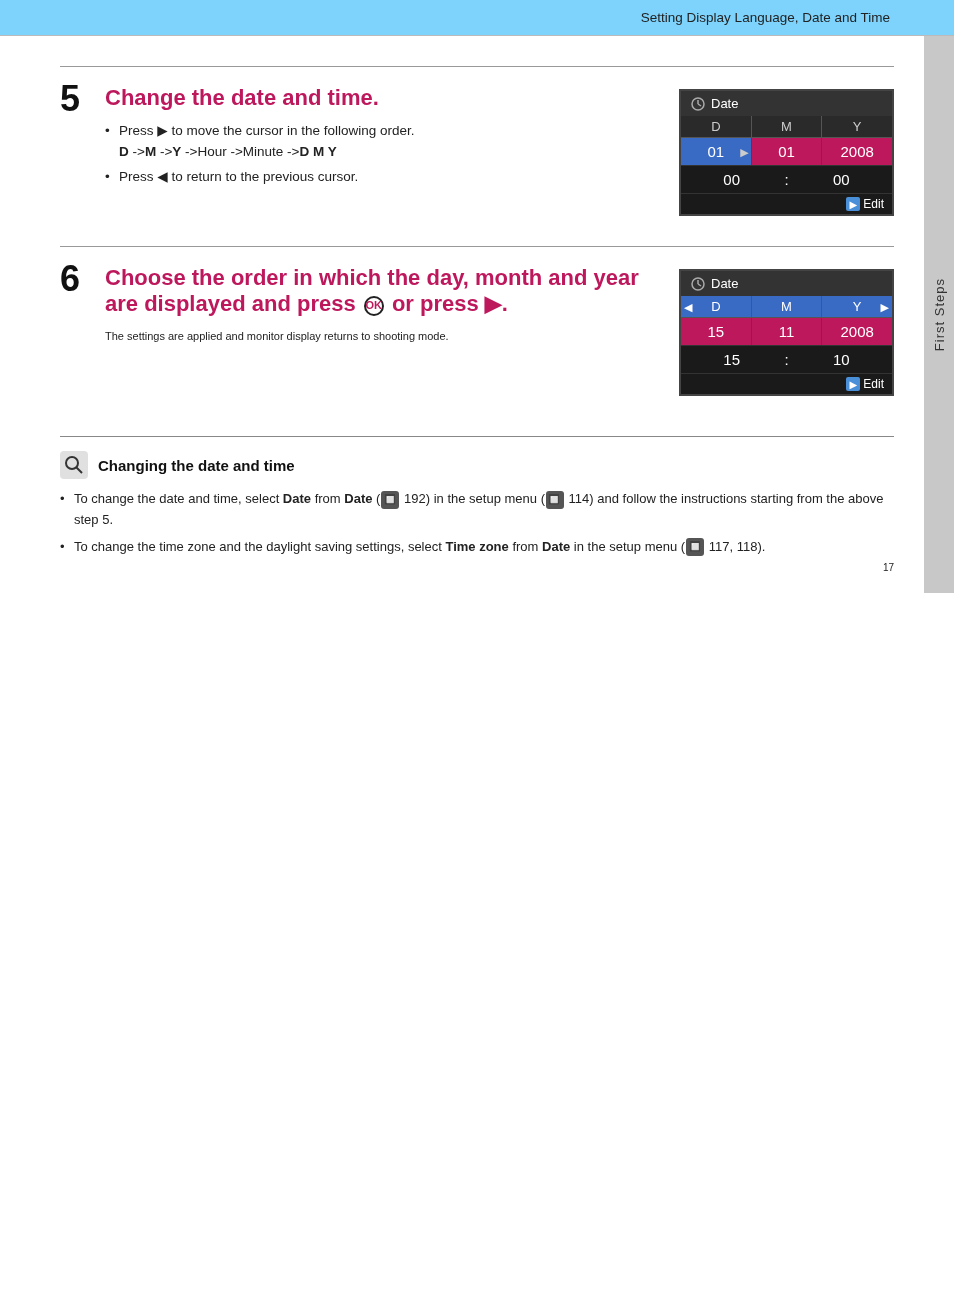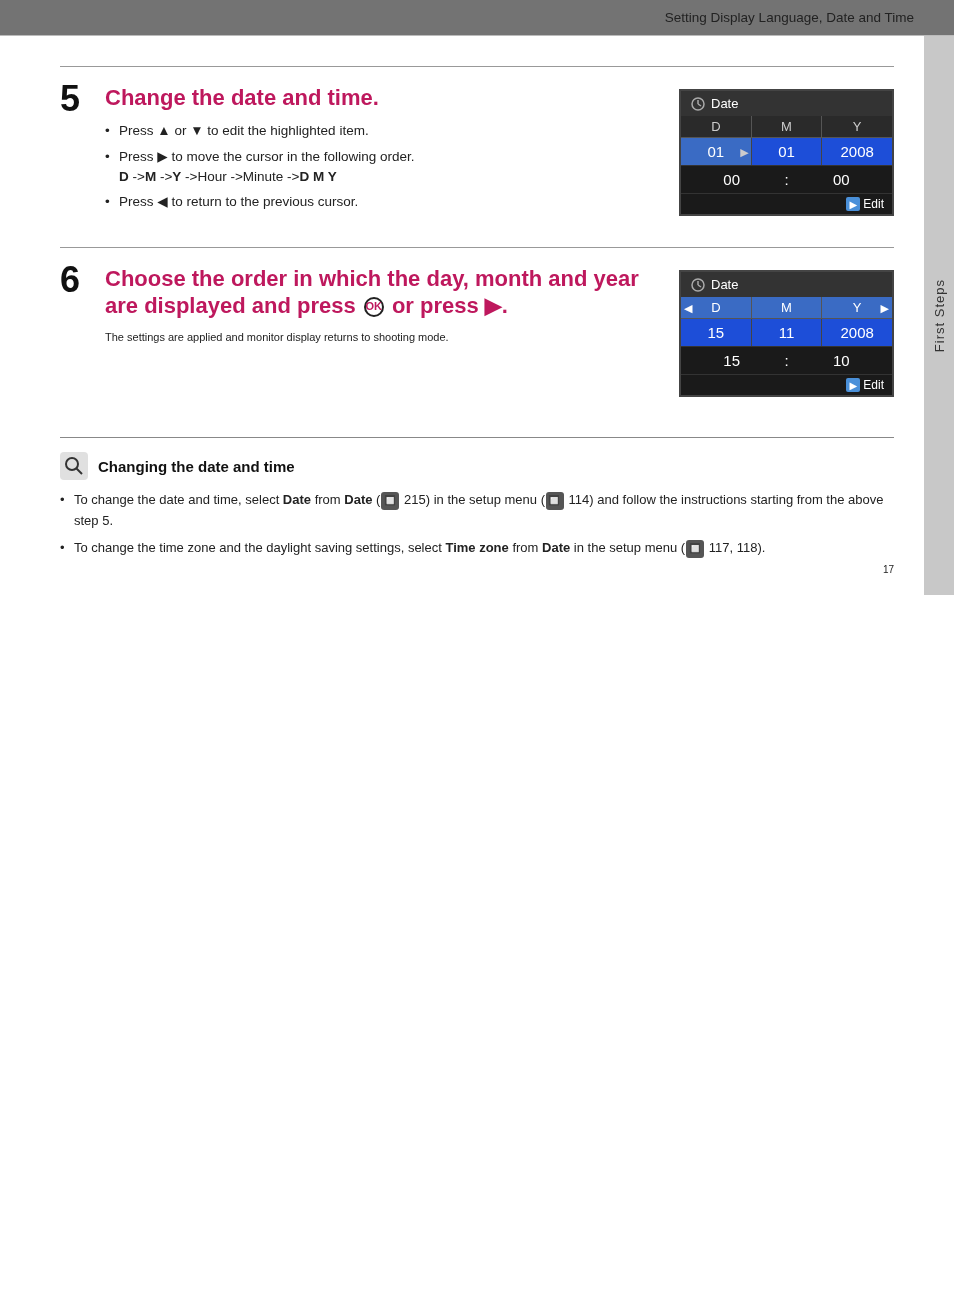--- a/index.html
+++ b/index.html
@@ -7,23 +7,23 @@
       width: 954px;
       min-height: 1314px;
       background: #ffffff;
       font-family: 'Arial', sans-serif;
       font-size: 14px;
       color: #1a1a1a;
       position: relative;
     }
 
     .page-header {
-      background: #737373;
+      background: #7dd3fc;
       text-align: right;
-      padding: 10px 40px 10px 40px;
+      padding: 10px 64px 10px 40px;
       font-size: 13.5px;
       color: #222;
       border-bottom: 1px solid #bbb;
     }
 
     .page-content {
       padding: 30px 60px 30px 60px;
       position: relative;
     }
 
@@ -130,21 +130,21 @@
       border-right: 1px solid #555;
     }
 
     .date-panel-cols .col:last-child {
       border-right: none;
     }
 
     .date-panel-row {
       display: flex;
       align-items: center;
-      background: #1d4ed8;
+      background: #be185d;
     }
 
     .date-panel-row .cell {
       flex: 1;
       text-align: center;
       padding: 5px 0;
       font-size: 15px;
       color: #fff;
       border-right: 1px solid #444;
       position: relative;
@@ -344,23 +344,20 @@
   <div class="step-section">
     <div class="step-number">
       <span>5</span>
     </div>
     <div class="step-body">
       <div class="step-title">
         <span>Change the date and time.</span>
       </div>
       <ul class="step-bullets">
         <li>
-          Press <span class="arrow-up">▲</span> or <span class="arrow-down">▼</span> to edit the highlighted item.
-        </li>
-        <li>
           Press <span class="arrow-right">▶</span> to move the cursor in the following order.<br>
           <span class="bold">D</span> -&gt;<span class="bold">M</span> -&gt;<span class="bold">Y</span> -&gt;Hour -&gt;Minute -&gt;<span class="bold">D M Y</span>
         </li>
         <li>
           Press <span class="arrow-left">◀</span> to return to the previous cursor.
         </li>
       </ul>
     </div>
     <div class="step-image-area">
       <div class="date-panel">
@@ -476,21 +473,21 @@
       <div class="bottom-icon">
         <svg width="20" height="20" viewBox="0 0 20 20">
           <circle cx="8" cy="8" r="6" stroke="#333" stroke-width="2" fill="none"></circle>
           <line x1="12.5" y1="12.5" x2="18" y2="18" stroke="#333" stroke-width="2"></line>
         </svg>
       </div>
       <span class="bottom-title">Changing the date and time</span>
     </div>
     <ul class="bottom-bullets">
       <li>
-        To change the date and time, select <span class="bold">Date</span> from <span class="bold">Date</span> (<span class="ref-icon">🔲</span> <span>215</span>) in the setup menu (<span class="ref-icon">🔲</span> <span>114</span>) and follow the instructions starting from the above step 5.
+        To change the date and time, select <span class="bold">Date</span> from <span class="bold">Date</span> (<span class="ref-icon">🔲</span> <span>192</span>) in the setup menu (<span class="ref-icon">🔲</span> <span>114</span>) and follow the instructions starting from the above step 5.
       </li>
       <li>
         To change the time zone and the daylight saving settings, select <span class="bold">Time zone</span> from <span class="bold">Date</span> in the setup menu (<span class="ref-icon">🔲</span> <span>117, 118</span><span>).</span>
       </li>
     </ul>
   </div>
 
   <div class="sidebar">
     <span class="sidebar-text">First Steps</span>
   </div>

